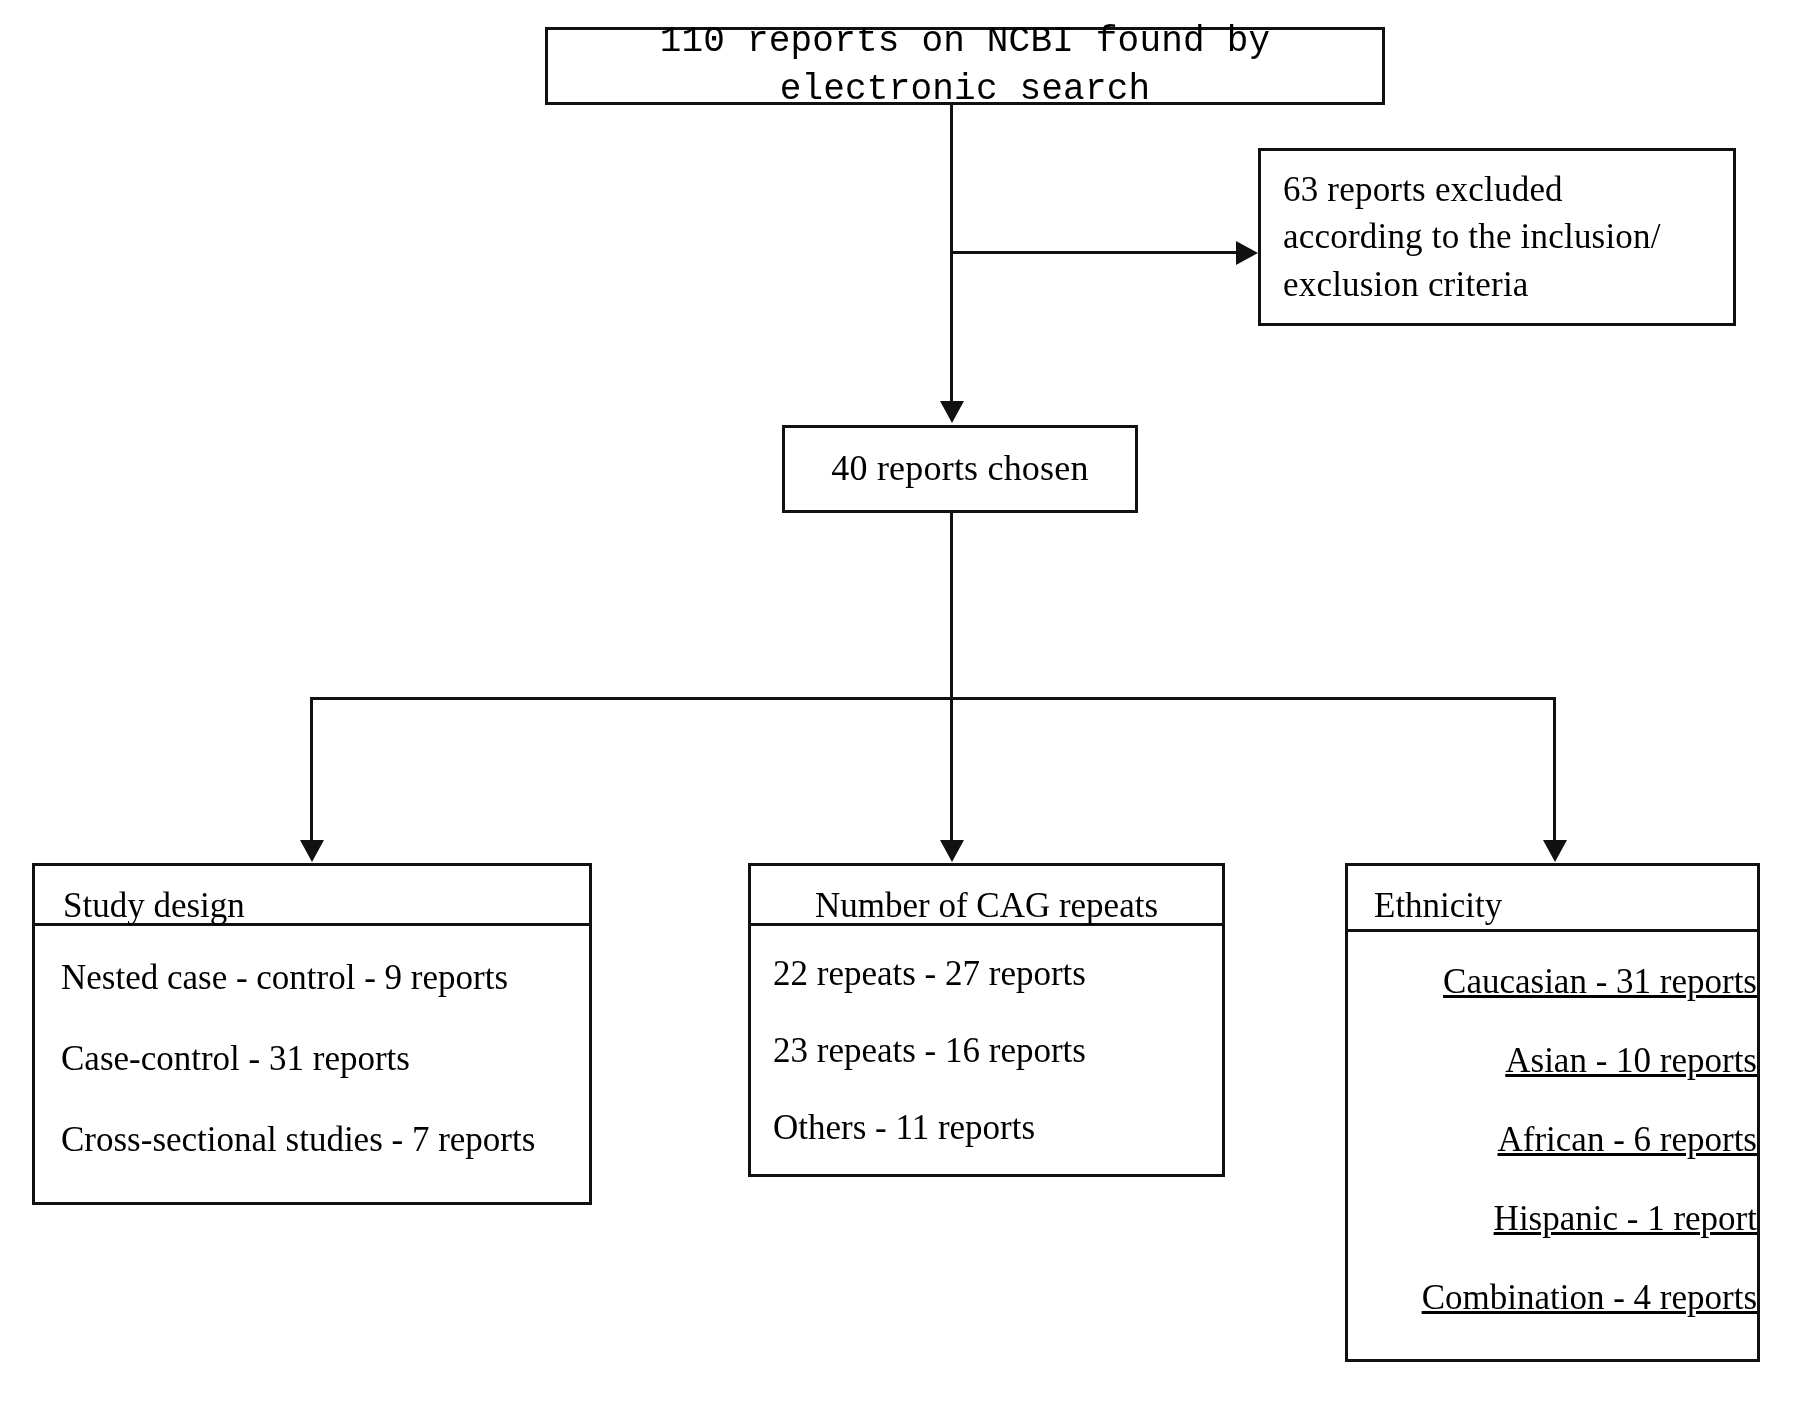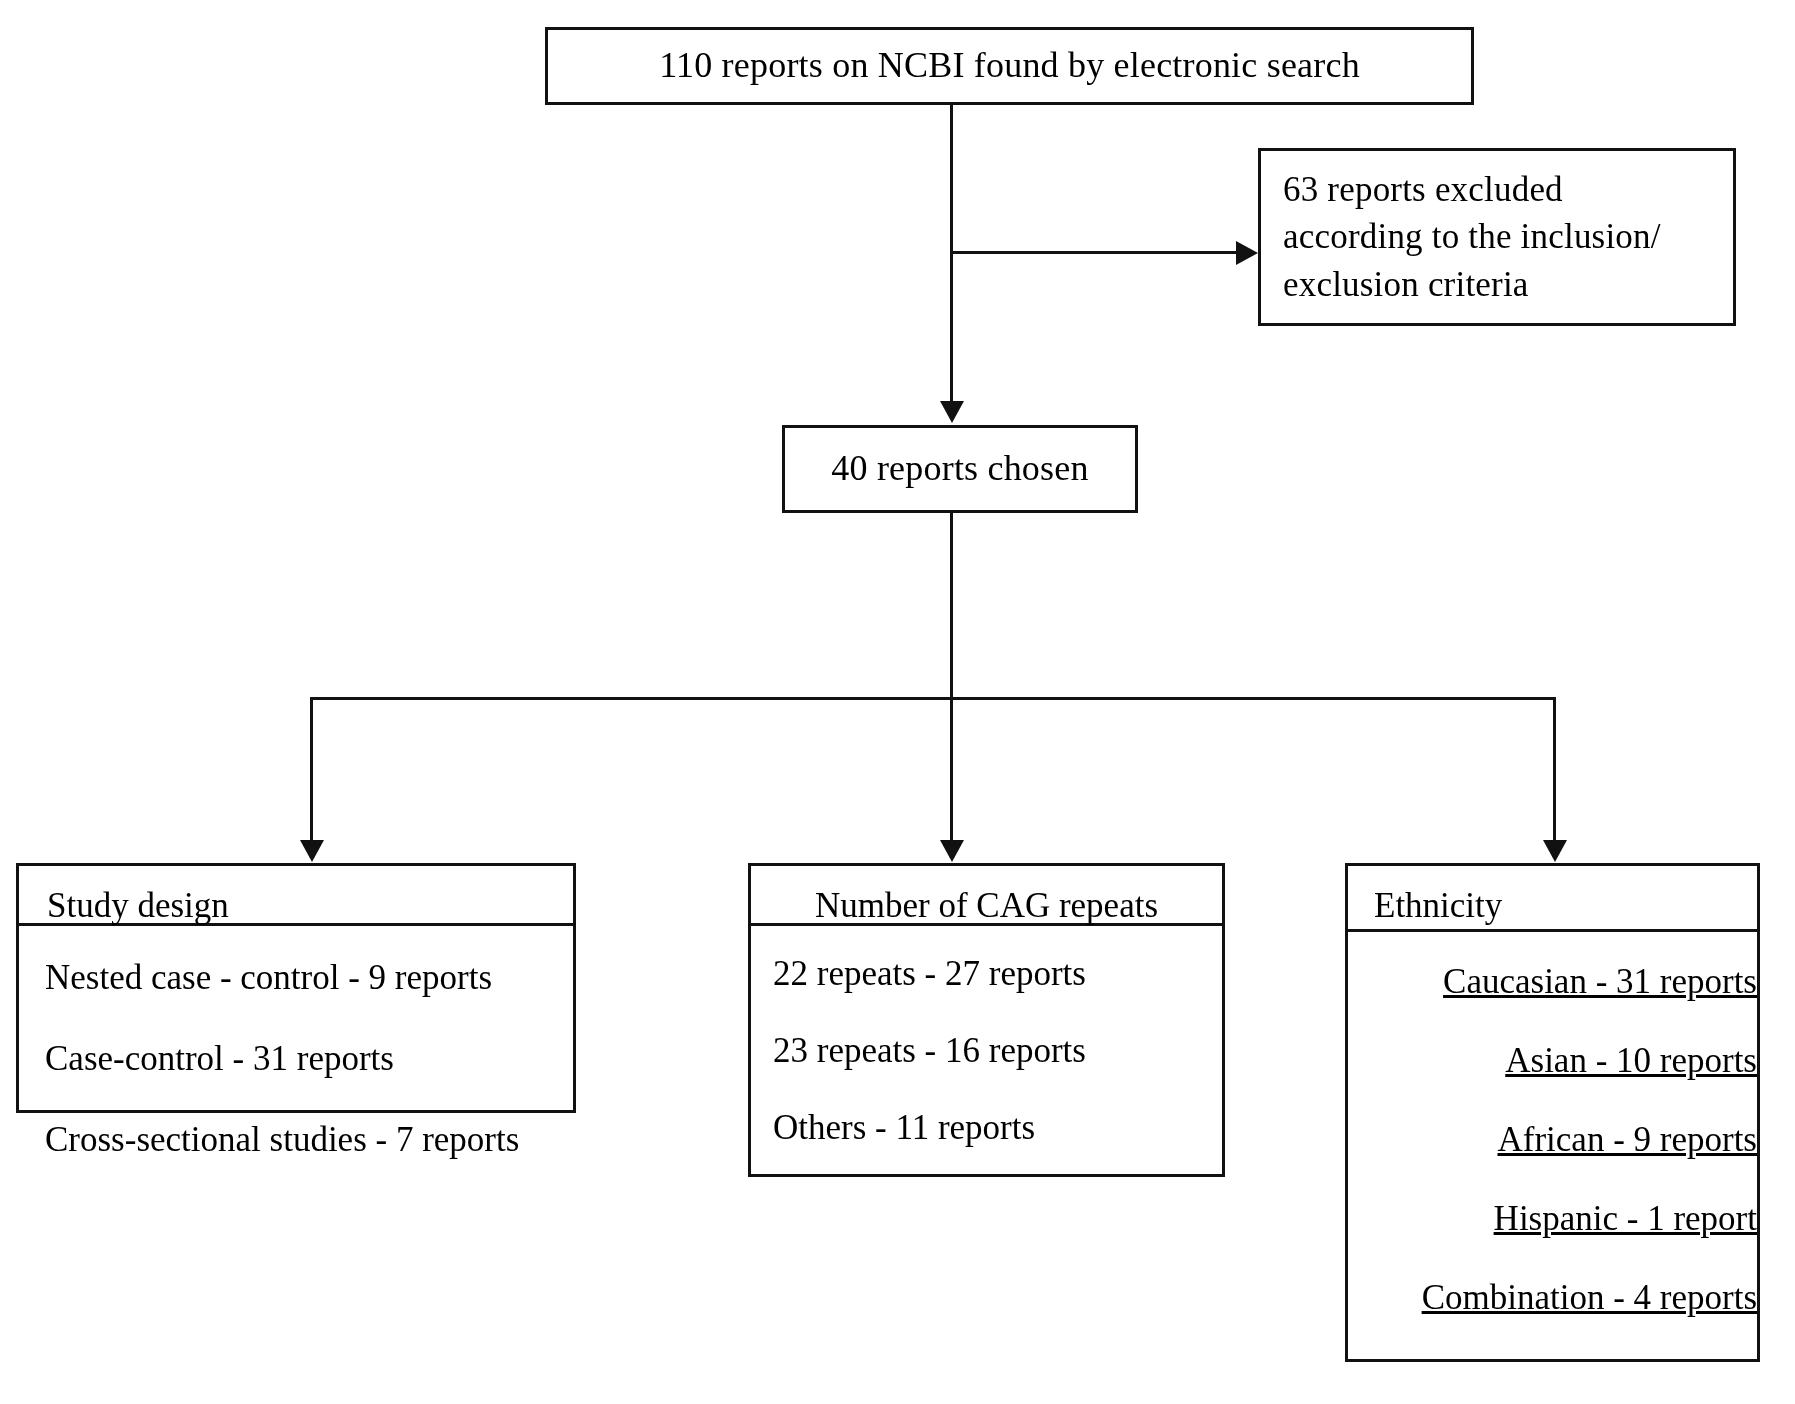--- a/index.html
+++ b/index.html
@@ -32,22 +32,23 @@
   .txt {
     font-size: 35px;
     line-height: 1.32;
     letter-spacing: 0.2px;
     white-space: pre-line;
   }
   
   #box-top {
     left: 545px;
     top: 27px;
-    width: 929px;
+    width: 840px;
     height: 78px;
+    font-family: Liberation Mono, monospace;
   }
   #box-top .txt { font-size: 36px; }
 
   
   #box-excluded {
     left: 1258px;
     top: 148px;
     width: 478px;
     height: 178px;
     display: flex;
@@ -97,24 +98,24 @@
     flex-direction: column;
     justify-content: flex-start;
   }
   .cat-item {
     font-size: 35px;
     line-height: 1;
   }
 
   
   #box-study {
-    left: 16px;
+    left: 32px;
     top: 863px;
     width: 560px;
-    height: 250px;
+    height: 342px;
   }
   #box-study .cat-header { height: 99px; padding-left: 28px; }
   #box-study .cat-body { padding: 34px 0 0 26px; }
   #box-study .cat-item { margin-bottom: 46px; }
 
   
   #box-cag {
     left: 748px;
     top: 863px;
     width: 477px;
@@ -229,19 +230,19 @@
     </div>
   </div>
 
   <div class="cat-box" id="box-ethnicity">
     <div class="cat-header">
       <span class="label">Ethnicity</span>
     </div>
     <div class="cat-body">
       <div class="cat-item">Caucasian - 31 reports</div>
       <div class="cat-item">Asian - 10 reports</div>
-      <div class="cat-item">African - 9 reports</div>
+      <div class="cat-item">African - 6 reports</div>
       <div class="cat-item">Hispanic - 1 report</div>
       <div class="cat-item">Combination - 4 reports</div>
     </div>
   </div>
 
 </div>
 
 </body></html>

